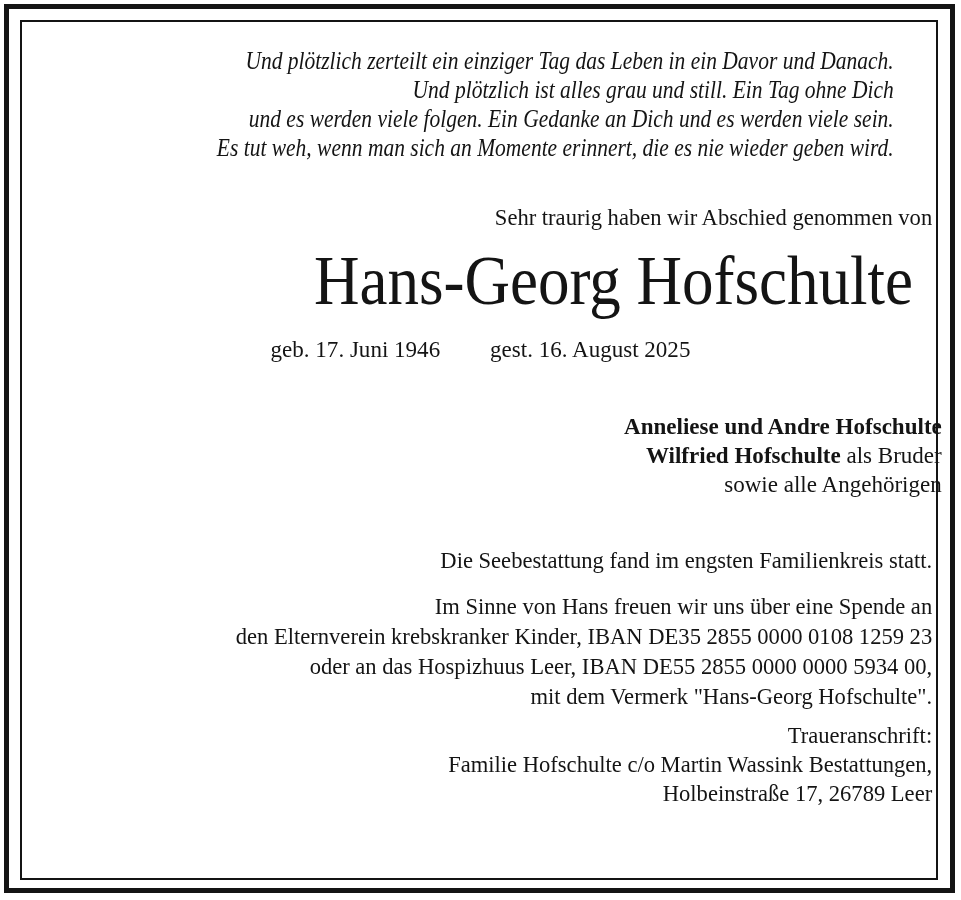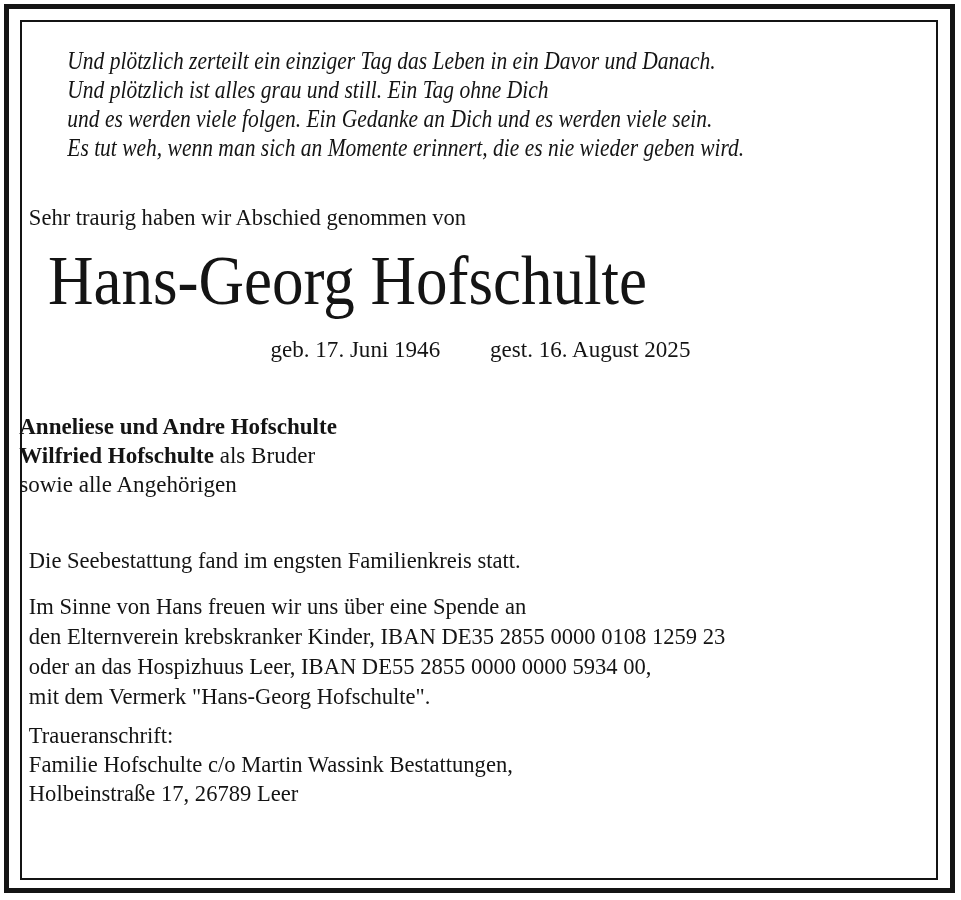--- a/index.html
+++ b/index.html
@@ -24,21 +24,21 @@
   .inner-frame {
     position: absolute;
     left: 20px; top: 20px; right: 23px; bottom: 20px;
     border: 2px solid #141414;
     box-sizing: border-box;
   }
   .content {
     position: absolute;
     left: 0; top: 0; right: 0; bottom: 0;
     padding-top: 46px;
-    text-align: left;
+    text-align: right;
     box-sizing: border-box;
   }
   .verse {
     font-style: italic;
     font-size: 25px;
     line-height: 29px;
     transform: scaleX(0.86);
     transform-origin: 50% 0;
   }
   .intro {

